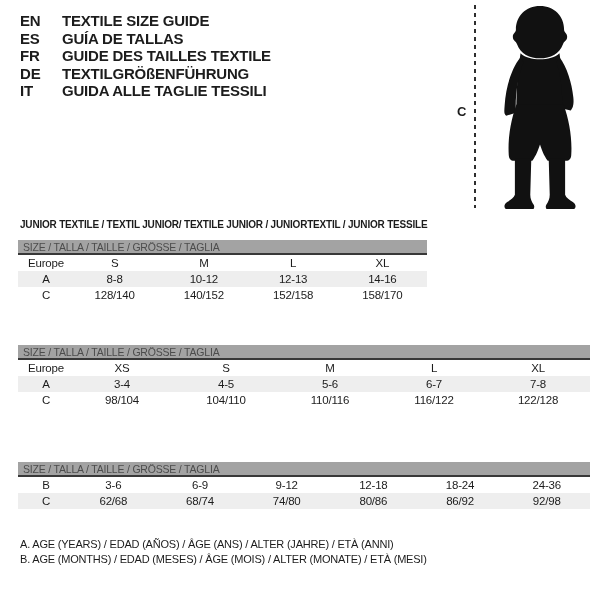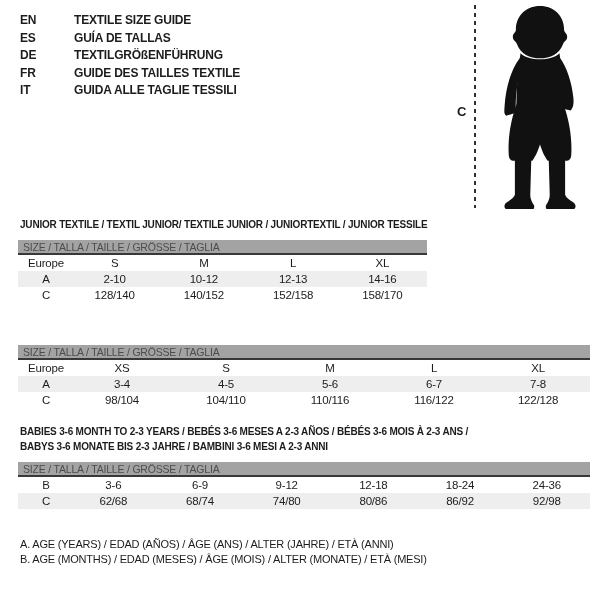--- a/index.html
+++ b/index.html
@@ -5,21 +5,21 @@
   * { margin:0; padding:0; box-sizing:border-box; }
   html,body { background:#ffffff; }
   .page {
     position:relative; width:600px; height:600px; background:#ffffff;
     font-family:"Liberation Sans", sans-serif; color:#1c1c1c; overflow:hidden;
     letter-spacing:-0.2px;
   }
 
   
   .lang-list { position:absolute; left:20px; top:12px; }
-  .lang-row { display:flex; line-height:17.5px; font-size:12px; font-weight:bold;gap:12px; }
+  .lang-row { display:flex; line-height:17.5px; font-size:15px; font-weight:bold; }
   .lang-row .code { width:42px; }
 
   
   .dash-line {
     position:absolute; left:474px; top:5px; width:2px; height:203px;
     background:repeating-linear-gradient(to bottom,#2e2e2e 0px,#2e2e2e 4px,transparent 4px,transparent 8px);
   }
   .c-label { position:absolute; left:457px; top:104px; font-size:13px; font-weight:bold; }
   .baby-svg { position:absolute; left:487px; top:4px; width:106px; height:205px; }
 
@@ -56,26 +56,26 @@
   <div class="lang-list">
     <div class="lang-row">
       <span class="code">EN</span>
       <span class="ltitle">TEXTILE SIZE GUIDE</span>
     </div>
     <div class="lang-row">
       <span class="code">ES</span>
       <span class="ltitle">GUÍA DE TALLAS</span>
     </div>
     <div class="lang-row">
+      <span class="code">FR</span>
+      <span class="ltitle">GUIDE DES TAILLES TEXTILE</span>
+    </div>
+    <div class="lang-row">
       <span class="code">DE</span>
       <span class="ltitle">TEXTILGRÖßENFÜHRUNG</span>
-    </div>
-    <div class="lang-row">
-      <span class="code">FR</span>
-      <span class="ltitle">GUIDE DES TAILLES TEXTILE</span>
     </div>
     <div class="lang-row">
       <span class="code">IT</span>
       <span class="ltitle">GUIDA ALLE TAGLIE TESSILI</span>
     </div>
   </div>
 
   <div class="dash-line"></div>
   <span class="c-label">C</span>
   <svg class="baby-svg" viewBox="0 0 100 200" xmlns="http://www.w3.org/2000/svg">
@@ -102,21 +102,21 @@
     <div class="t-head">SIZE / TALLA / TAILLE / GRÖSSE / TAGLIA</div>
     <div class="t-row">
       <span class="lbl">Europe</span>
       <span class="cell">S</span>
       <span class="cell">M</span>
       <span class="cell">L</span>
       <span class="cell">XL</span>
     </div>
     <div class="t-row alt">
       <span class="lbl">A</span>
-      <span class="cell">2-10</span>
+      <span class="cell">8-8</span>
       <span class="cell">10-12</span>
       <span class="cell">12-13</span>
       <span class="cell">14-16</span>
     </div>
     <div class="t-row">
       <span class="lbl">C</span>
       <span class="cell">128/140</span>
       <span class="cell">140/152</span>
       <span class="cell">152/158</span>
       <span class="cell">158/170</span>
@@ -144,24 +144,20 @@
     <div class="t-row">
       <span class="lbl">C</span>
       <span class="cell">98/104</span>
       <span class="cell">104/110</span>
       <span class="cell">110/116</span>
       <span class="cell">116/122</span>
       <span class="cell">122/128</span>
     </div>
   </div>
 
-  <div class="sec-title wrap" id="title-babies">
-    <div>BABIES 3-6 MONTH TO 2-3 YEARS / BEBÉS 3-6 MESES A 2-3 AÑOS / BÉBÉS 3-6 MOIS À 2-3 ANS /</div>
-    <div>BABYS 3-6 MONATE BIS 2-3 JAHRE / BAMBINI 3-6 MESI A 2-3 ANNI</div>
-  </div>
   <div class="table" id="table-babies">
     <div class="t-head">SIZE / TALLA / TAILLE / GRÖSSE / TAGLIA</div>
     <div class="t-row">
       <span class="lbl">B</span>
       <span class="cell">3-6</span>
       <span class="cell">6-9</span>
       <span class="cell">9-12</span>
       <span class="cell">12-18</span>
       <span class="cell">18-24</span>
       <span class="cell">24-36</span>

